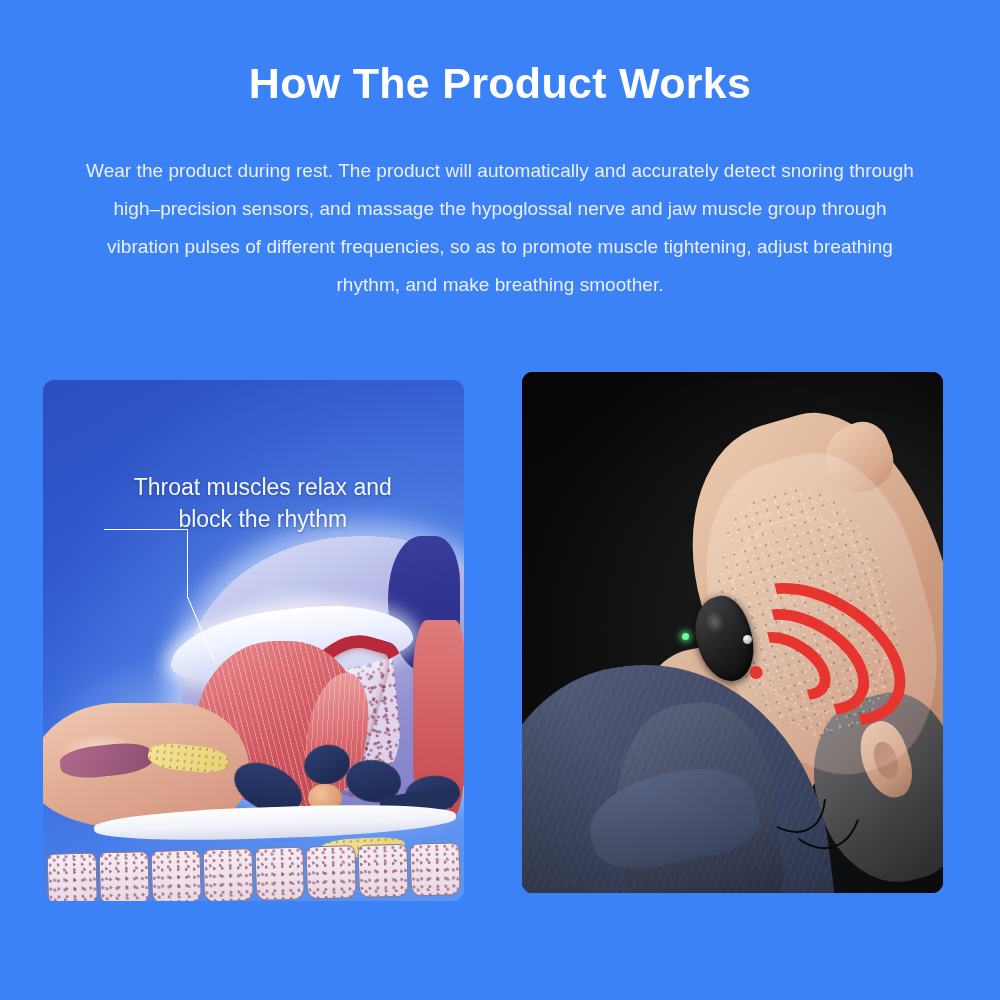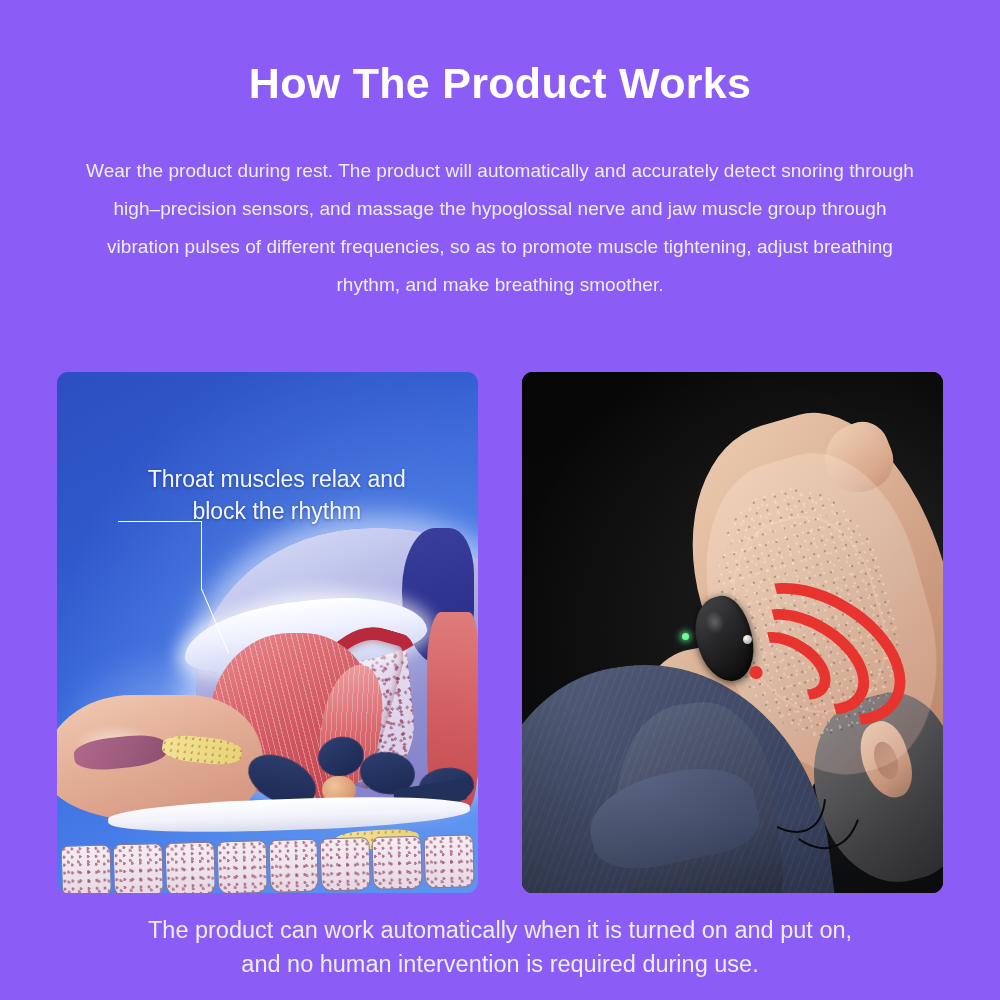--- a/index.html
+++ b/index.html
@@ -14,21 +14,21 @@
   body {
     background: #434a5e;
     font-family: "Liberation Sans", sans-serif;
     -webkit-font-smoothing: antialiased;
   }
 
   .page {
     position: relative;
     width: 1000px;
     height: 1000px;
-    background: #8b5cf6;
+    background: #3b82f6;
   }
 
   
   .page-title {
     position: absolute;
     top: 57px;
     left: 0;
     width: 1000px;
     text-align: center;
     font-size: 43px;
@@ -61,21 +61,21 @@
   }
 
   .panel {
     position: absolute;
     top: 0;
     height: 521px;
     border-radius: 11px;
     overflow: hidden;
   }
 
-  .panel-left  { left: 57px;  width: 421px; }
+  .panel-left  { left: 43px;  width: 421px; margin-top: 8px; }
   .panel-right { left: 522px; width: 421px; background: #050505; }
 
   
   .anatomy {
     position: absolute;
     inset: 0;
     background:
       radial-gradient(130% 105% at 76% 54%, rgba(116,162,240,0.55) 0%, rgba(116,162,240,0) 58%),
       linear-gradient(152deg, #2b4fbe 0%, #3059cd 26%, #3f73e2 56%, #4f87ee 78%, #5a93f2 100%);
   }
@@ -787,18 +787,14 @@
           <div class="wave-arc a2"></div>
           <div class="wave-arc a3"></div>
         </div>
 
         <div class="photo-vignette"></div>
       </div>
     </div>
 
   </div>
 
-  <p class="footer-caption">
-    <span>The product can work automatically when it is turned on and put on,</span><br>
-    <span>and no human intervention is required during use.</span>
-  </p>
 
 </div>
 
 </body></html>

